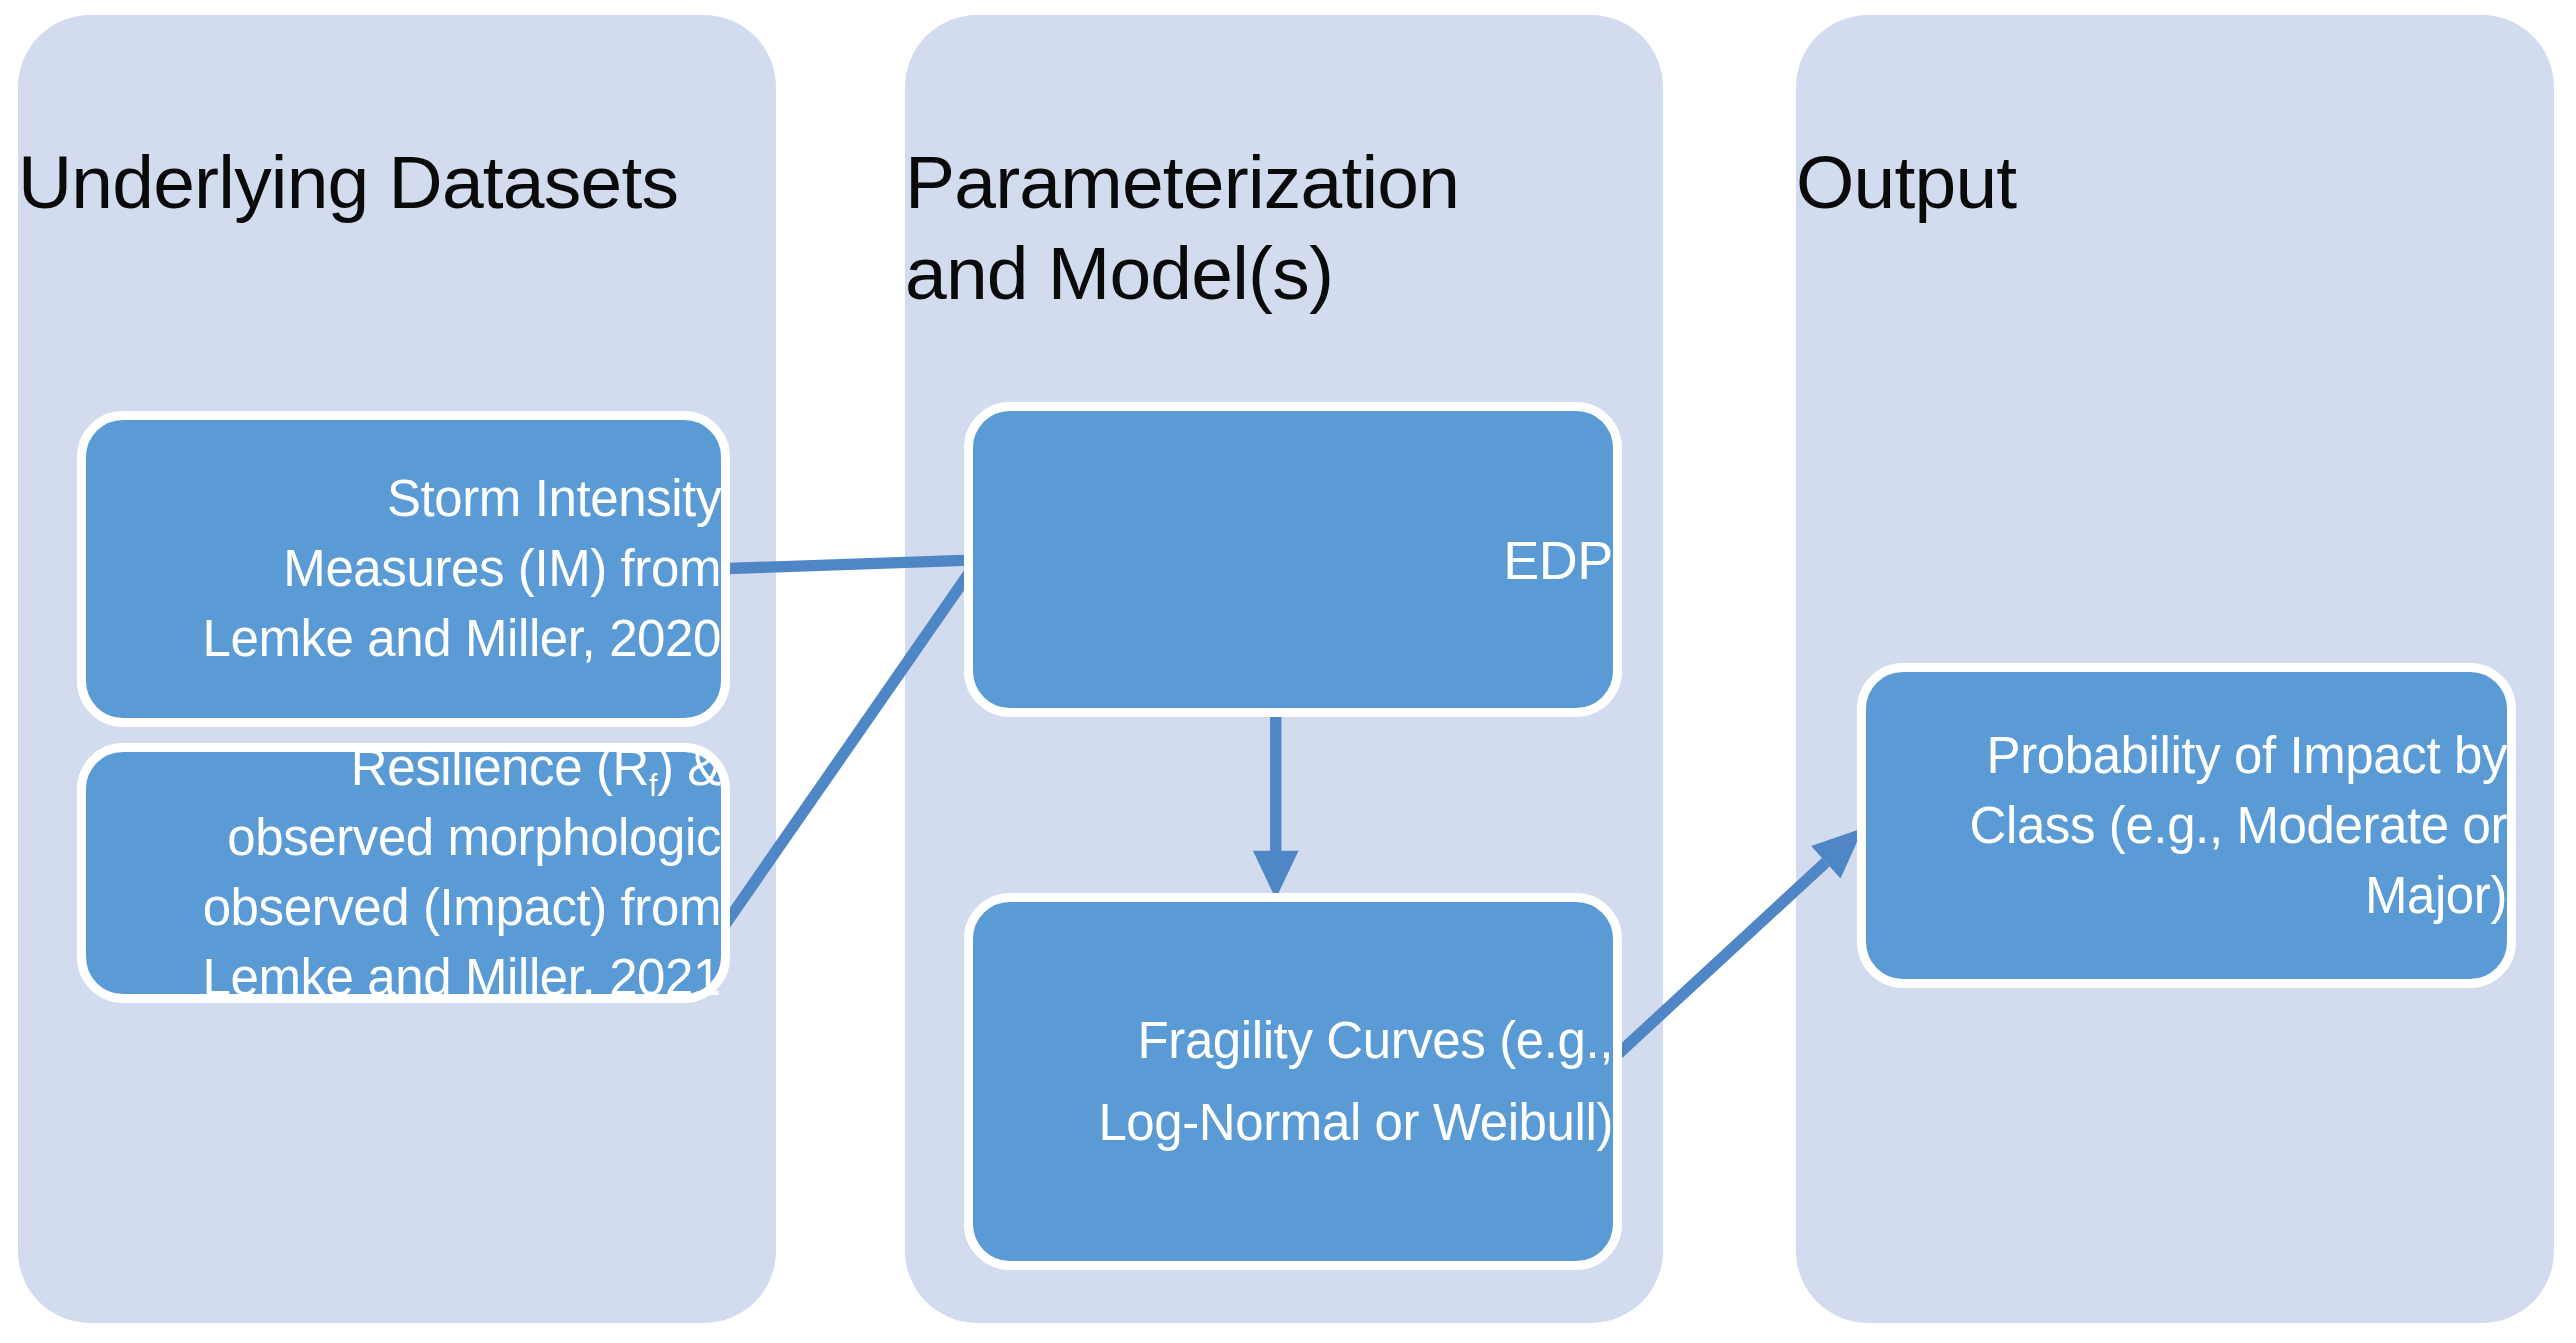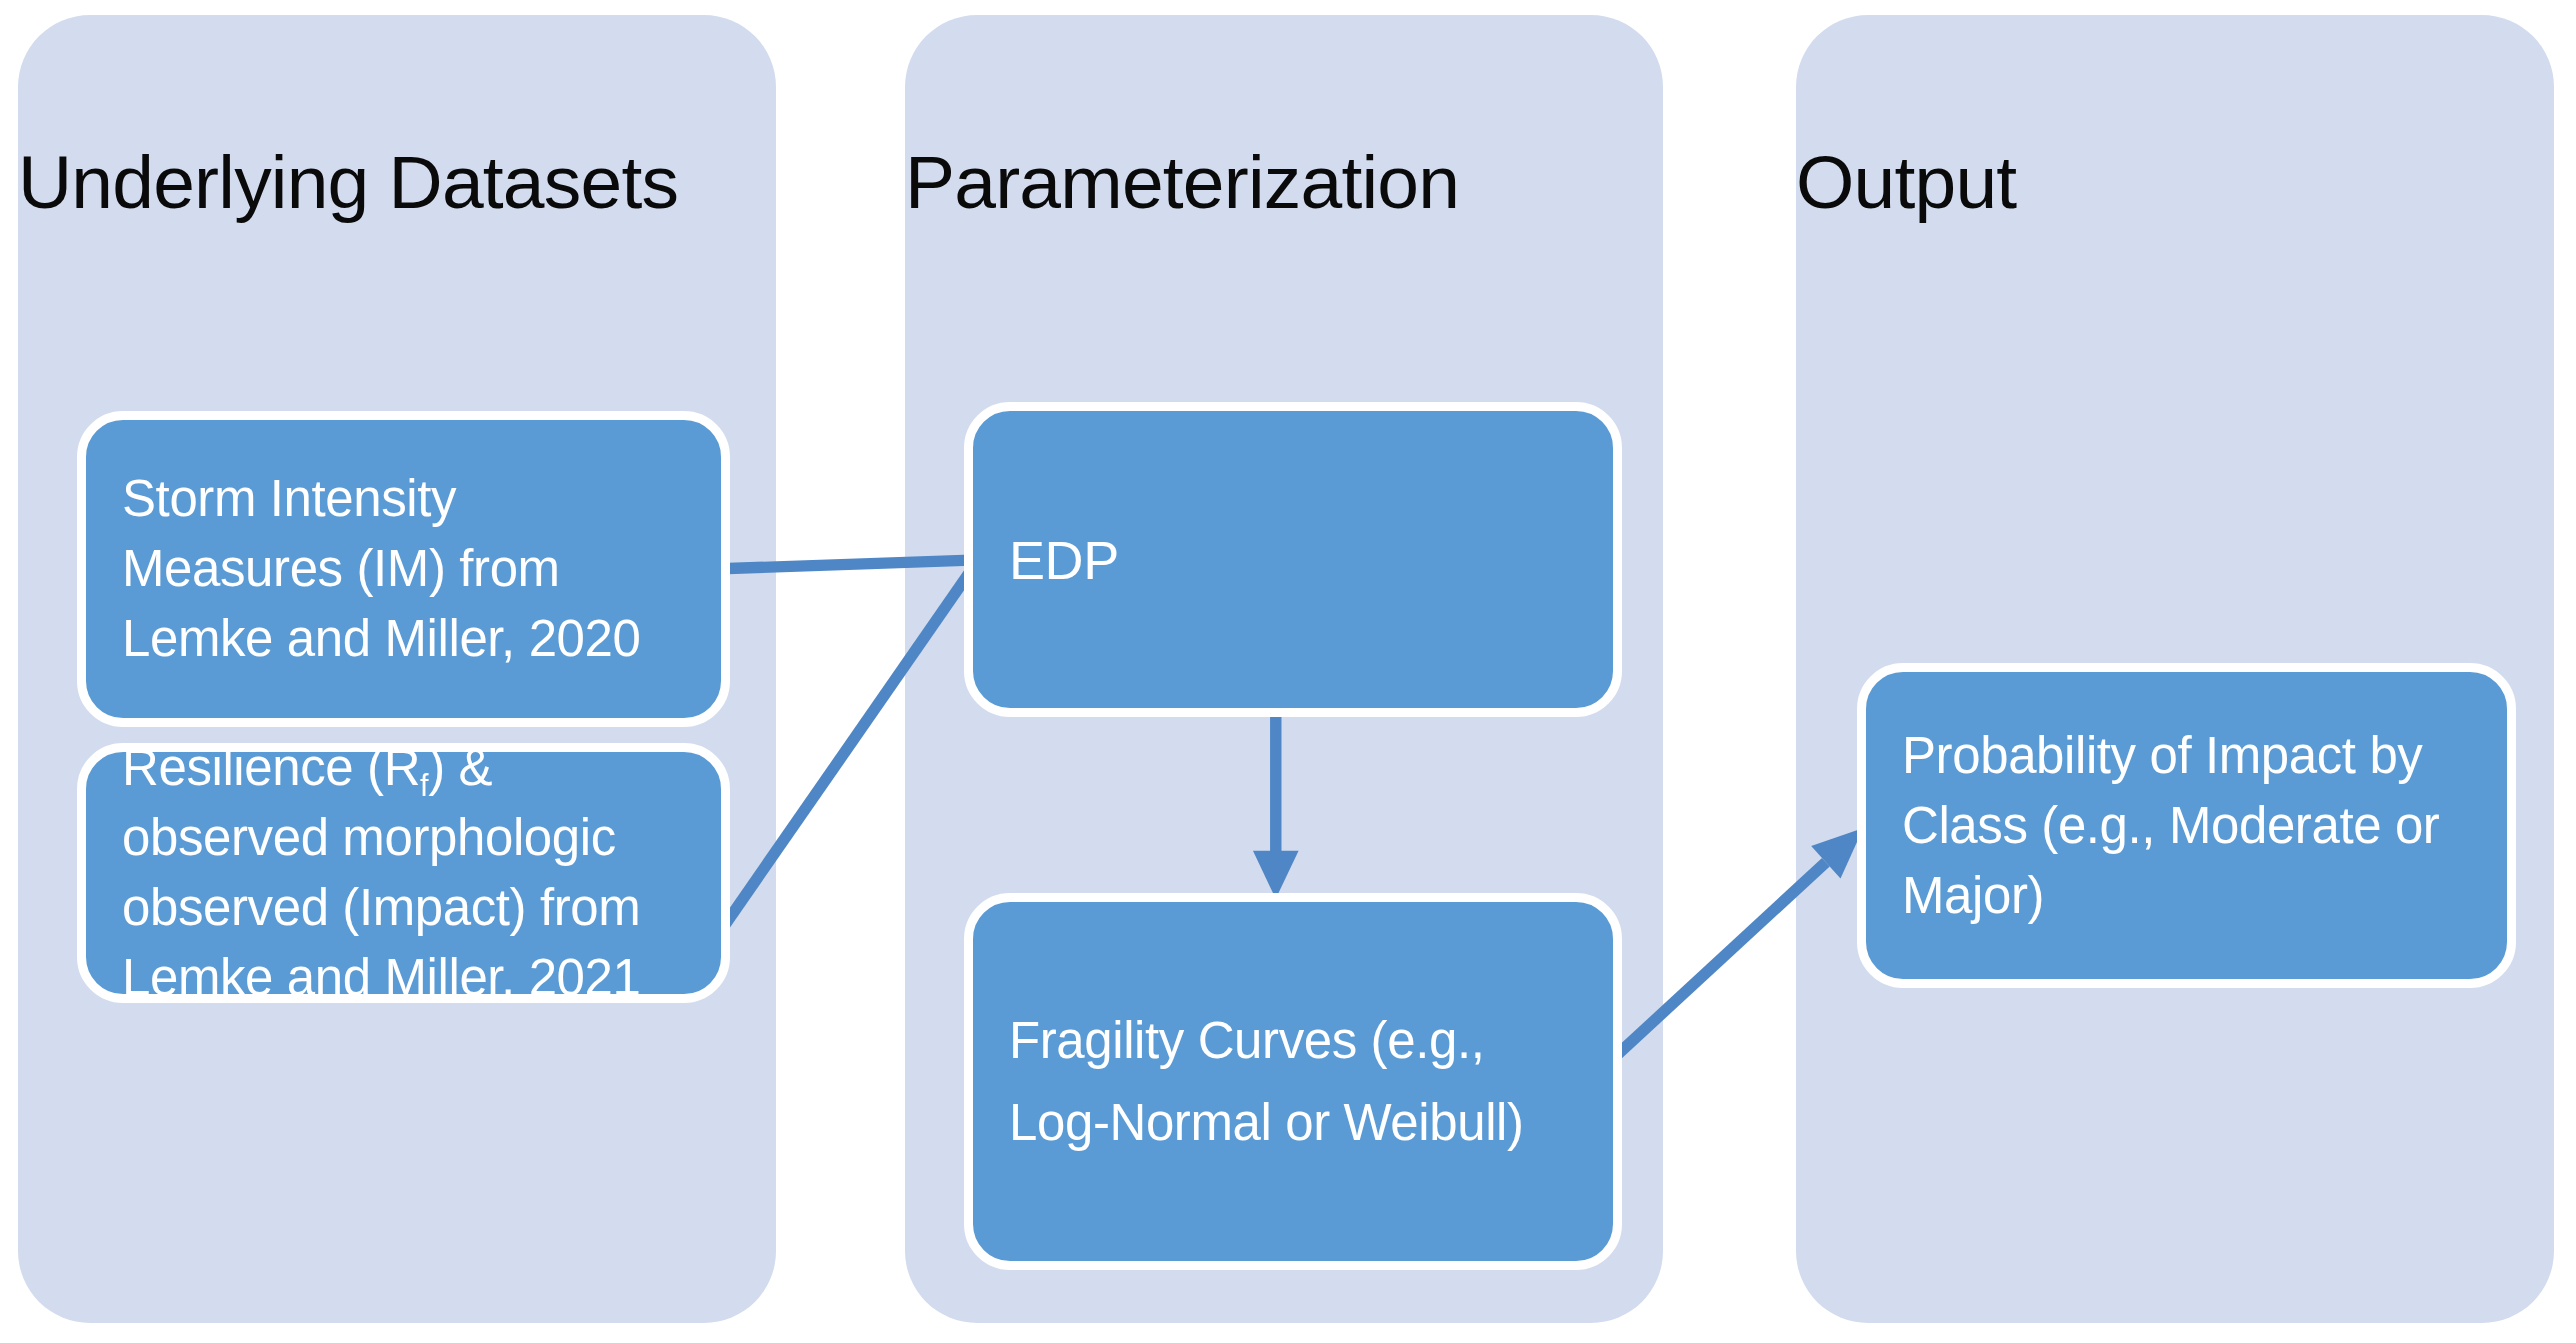--- a/index.html
+++ b/index.html
@@ -23,23 +23,23 @@
     color:var(--c-title-text);
     font-size:75px; line-height:91px; letter-spacing:-0.8px; white-space:nowrap;
   }
   #connector-layer{position:absolute; left:0; top:0; z-index:2;}
   .connector{stroke:var(--c-connector); stroke-width:14px; fill:none;}
   .arrowhead{fill:var(--c-connector); stroke:none;}
   .node{
     position:absolute; z-index:3; box-sizing:border-box;
     background:var(--c-box-fill);
     border:9.8px solid var(--c-box-border); border-radius:46px;
-    display:flex; flex-direction:column; align-items:flex-start; justify-content:center;
+    display:flex; flex-direction:column; align-items:flex-end; justify-content:center;
     color:var(--c-box-text); text-align:center;
-    font-size:51px; line-height:70px; letter-spacing:-0.4px;padding-left:36px;
+    font-size:51px; line-height:70px; letter-spacing:-0.4px;
   }
   .node .line{white-space:nowrap;}
   sub{font-size:0.6em; line-height:0;}
   #box-storm      {left:77px;   top:411px;  width:653px; height:316px;}
   #box-resilience {left:77px;   top:743px;  width:653px; height:260px;}
   #box-edp        {left:964px; top:402px;  width:658px; height:315px; font-size:54px;}
   #box-fragility  {left:964px; top:893px; width:658px; height:377px;gap:12px;}
   #box-probability{left:1857px; top:663px;  width:659px; height:325px;}
 </style>
 </head>
@@ -49,20 +49,21 @@
 
   <div class="panel" id="panel-datasets">
     <div class="panel-title">
       <span>Underlying Datasets</span>
     </div>
   </div>
 
   <div class="panel" id="panel-models">
     <div class="panel-title">
       <div>Parameterization</div>
+      <div>and Model(s)</div>
     </div>
   </div>
 
   <div class="panel" id="panel-output">
     <div class="panel-title">
       <span>Output</span>
     </div>
   </div>
 
   <svg id="connector-layer" width="2576" height="1343" viewBox="0 0 3160 1648">

